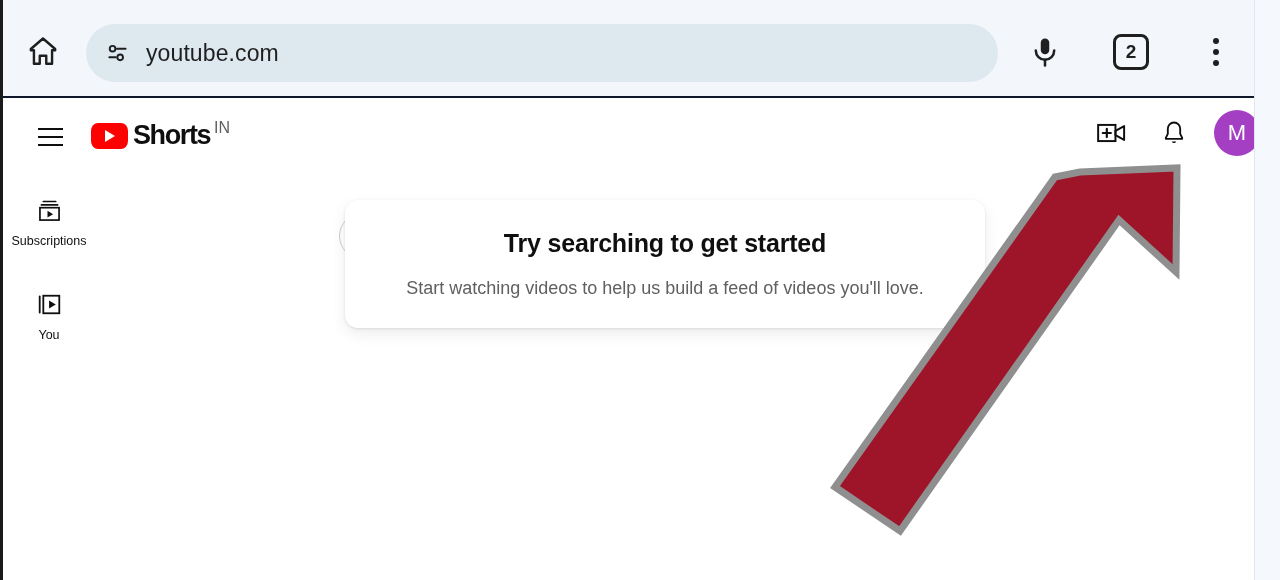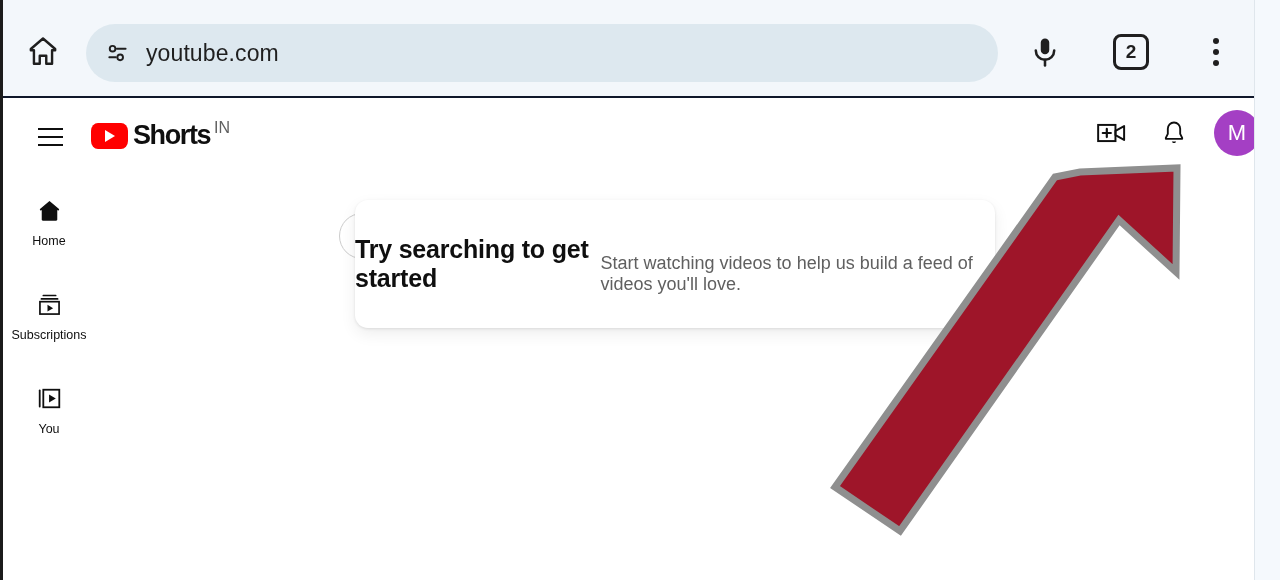--- a/index.html
+++ b/index.html
@@ -276,26 +276,27 @@
     margin-top: 9px;
     font-size: 12.5px;
     color: #0f0f0f;
     text-align: center;
     white-space: nowrap;
   }
 
   
   .empty-card {
     position: absolute;
-    left: 355px; top: 200px;
+    left: 345px; top: 200px;
     width: 640px; height: 128px;
     background: #ffffff;
     border-radius: 13px;
     box-shadow: 0 1px 3px rgba(0,0,0,.10), 0 6px 16px rgba(0,0,0,.07);
     display: flex;
+    flex-direction: column;
     align-items: center;
     justify-content: center;
     z-index: 5;
   }
   .empty-title {
     font-size: 25px;
     font-weight: bold;
     color: #0f0f0f;
     letter-spacing: -.2px;
   }
@@ -414,28 +415,20 @@
         <path d="M10.2 19.2c.3.9 1 1.4 1.8 1.4s1.5-.5 1.8-1.4z" fill="#0f0f0f"></path>
       </svg>
     </div>
     <div class="avatar">
       <span>M</span>
     </div>
   </div>
 
   <div class="sidebar">
 
-    <div class="side-item">
-      <span class="side-icon">
-        <svg width="27" height="27" viewBox="0 0 24 24">
-          <path d="M12 3.6 3.8 10.4c-.5.4-.5 1.1 0 1.4.4.3 1 .2 1.3-.2v8.4c0 .6.4 1 1 1h11.8c.6 0 1-.4 1-1v-8.4c.3.4.9.5 1.3.2.5-.3.5-1 0-1.4L12 3.6z" fill="#0f0f0f"></path>
-        </svg>
-      </span>
-      <span class="side-label">Home</span>
-    </div>
 
 
     <div class="side-item">
       <span class="side-icon">
         <svg width="27" height="27" viewBox="0 0 24 24">
           <line x1="6.5" y1="4" x2="17.5" y2="4" stroke="#0f0f0f" stroke-width="1.5" stroke-linecap="round"></line>
           <line x1="4.8" y1="7" x2="19.2" y2="7" stroke="#0f0f0f" stroke-width="1.5" stroke-linecap="round"></line>
           <rect x="3.5" y="9.5" width="17" height="11" fill="none" stroke="#0f0f0f" stroke-width="1.5"></rect>
           <path d="M10.2 12.3v6l5-3z" fill="#0f0f0f"></path>
         </svg>

